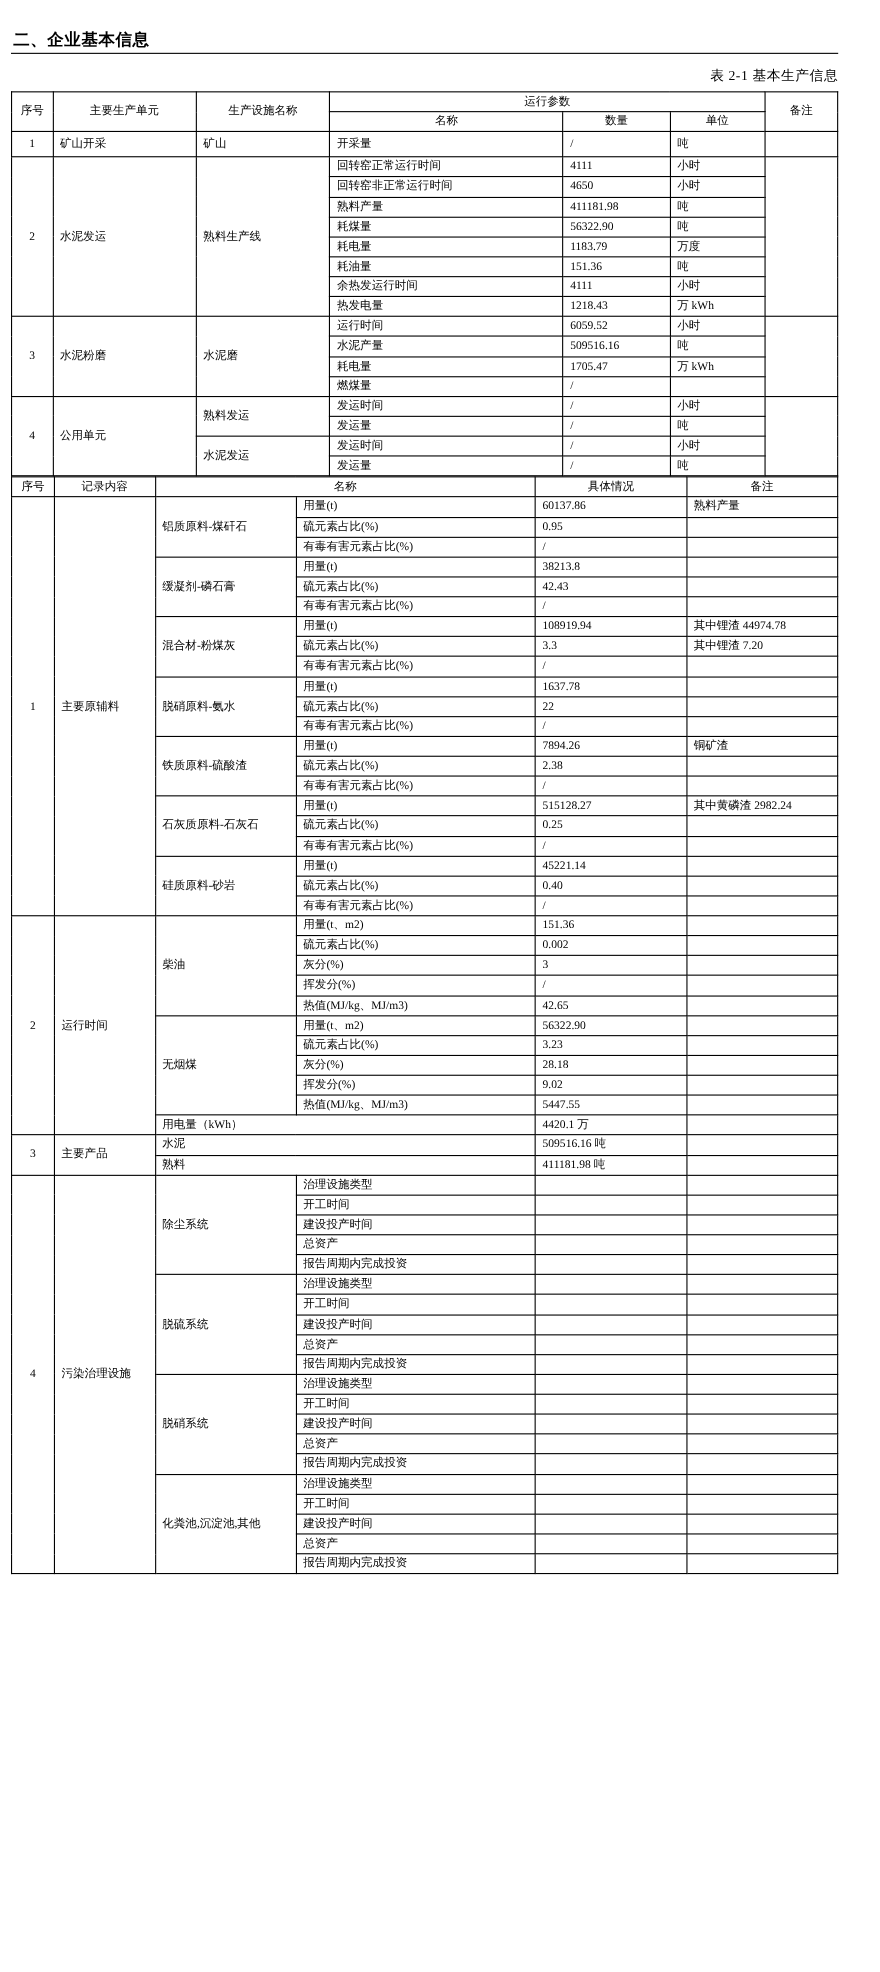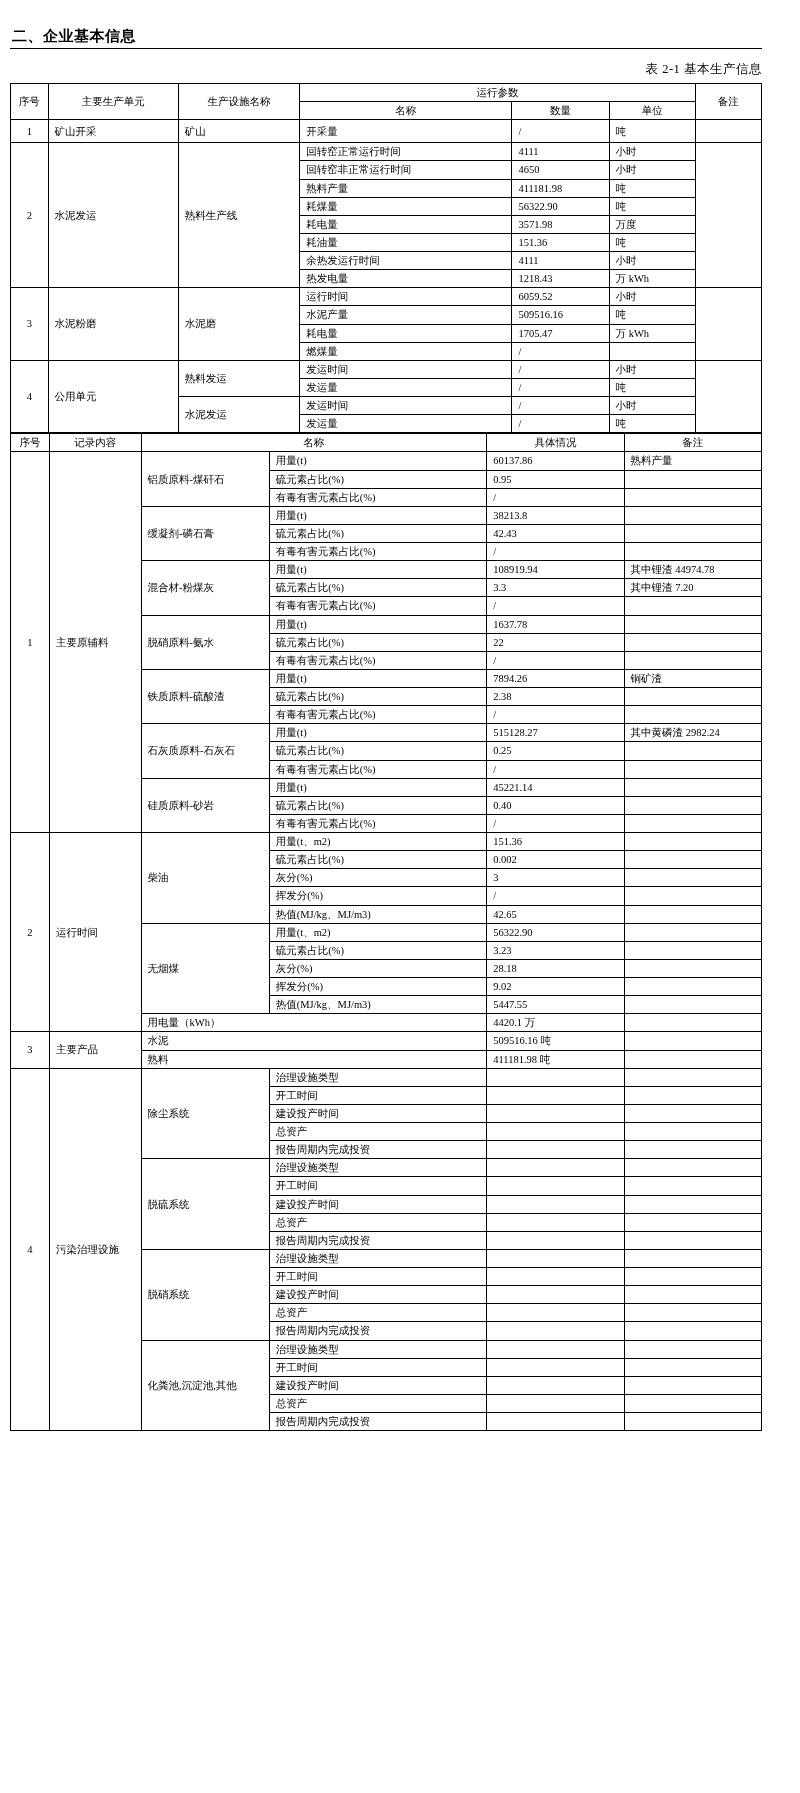--- a/index.html
+++ b/index.html
@@ -138,21 +138,21 @@
         <td class="l">411181.98</td>
         <td class="l">吨</td>
       </tr>
       <tr>
         <td class="l">耗煤量</td>
         <td class="l">56322.90</td>
         <td class="l">吨</td>
       </tr>
       <tr>
         <td class="l">耗电量</td>
-        <td class="l">3571.98</td>
+        <td class="l">1183.79</td>
         <td class="l">万度</td>
       </tr>
       <tr>
         <td class="l">耗油量</td>
         <td class="l">151.36</td>
         <td class="l">吨</td>
       </tr>
       <tr>
         <td class="l">余热发运行时间</td>
         <td class="l">4111</td>

